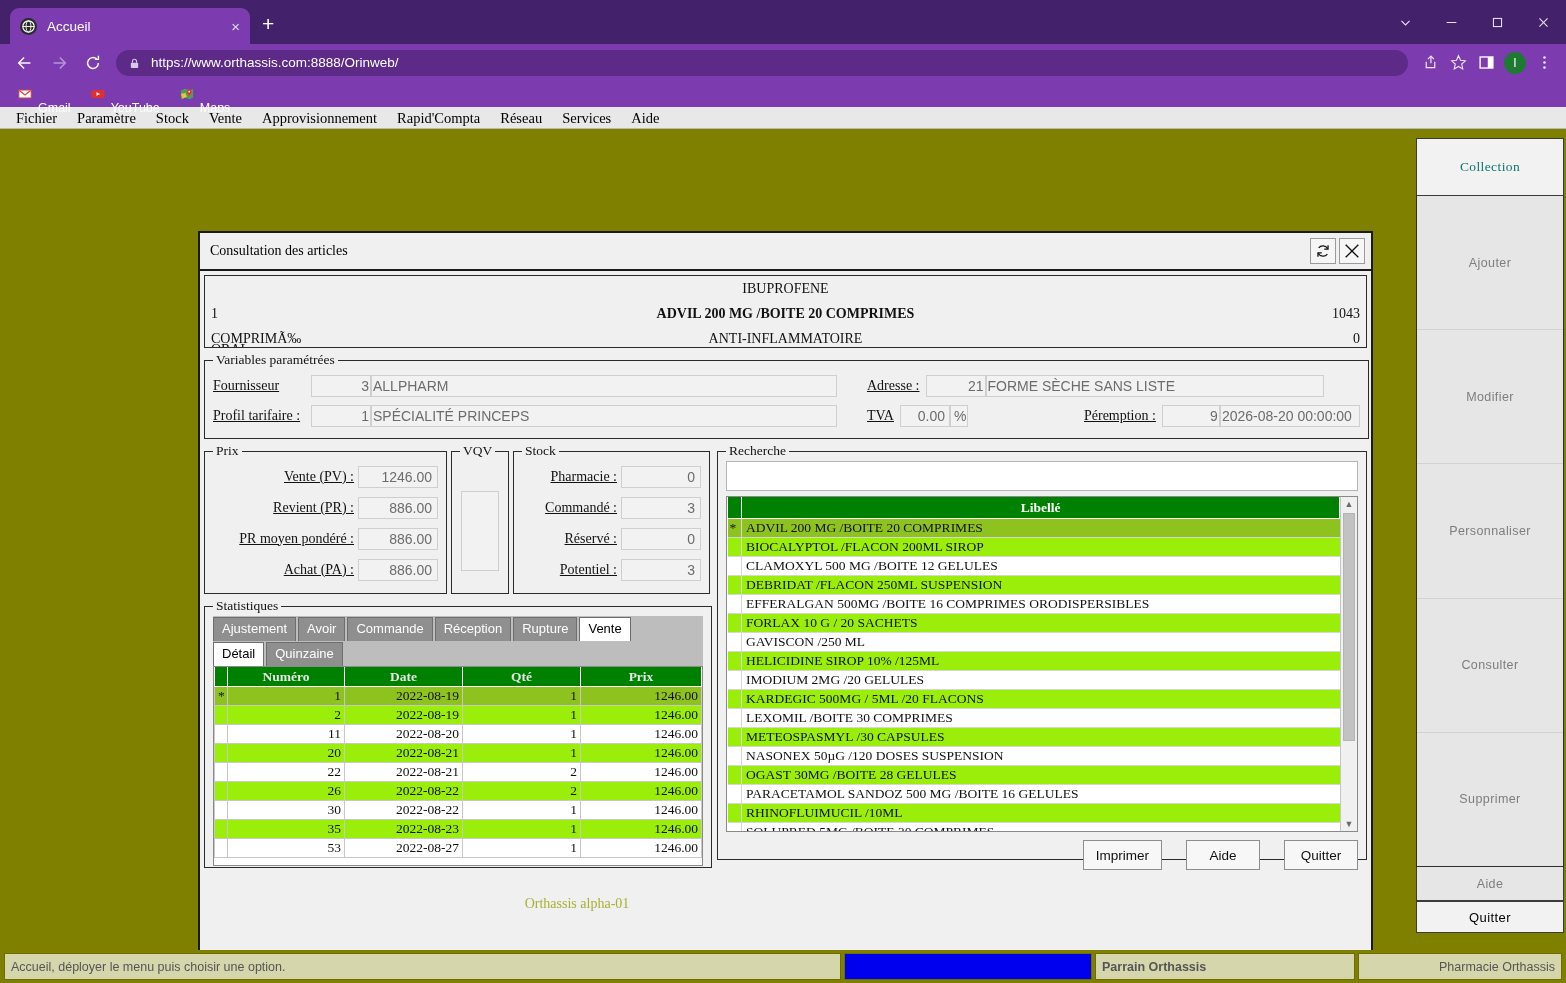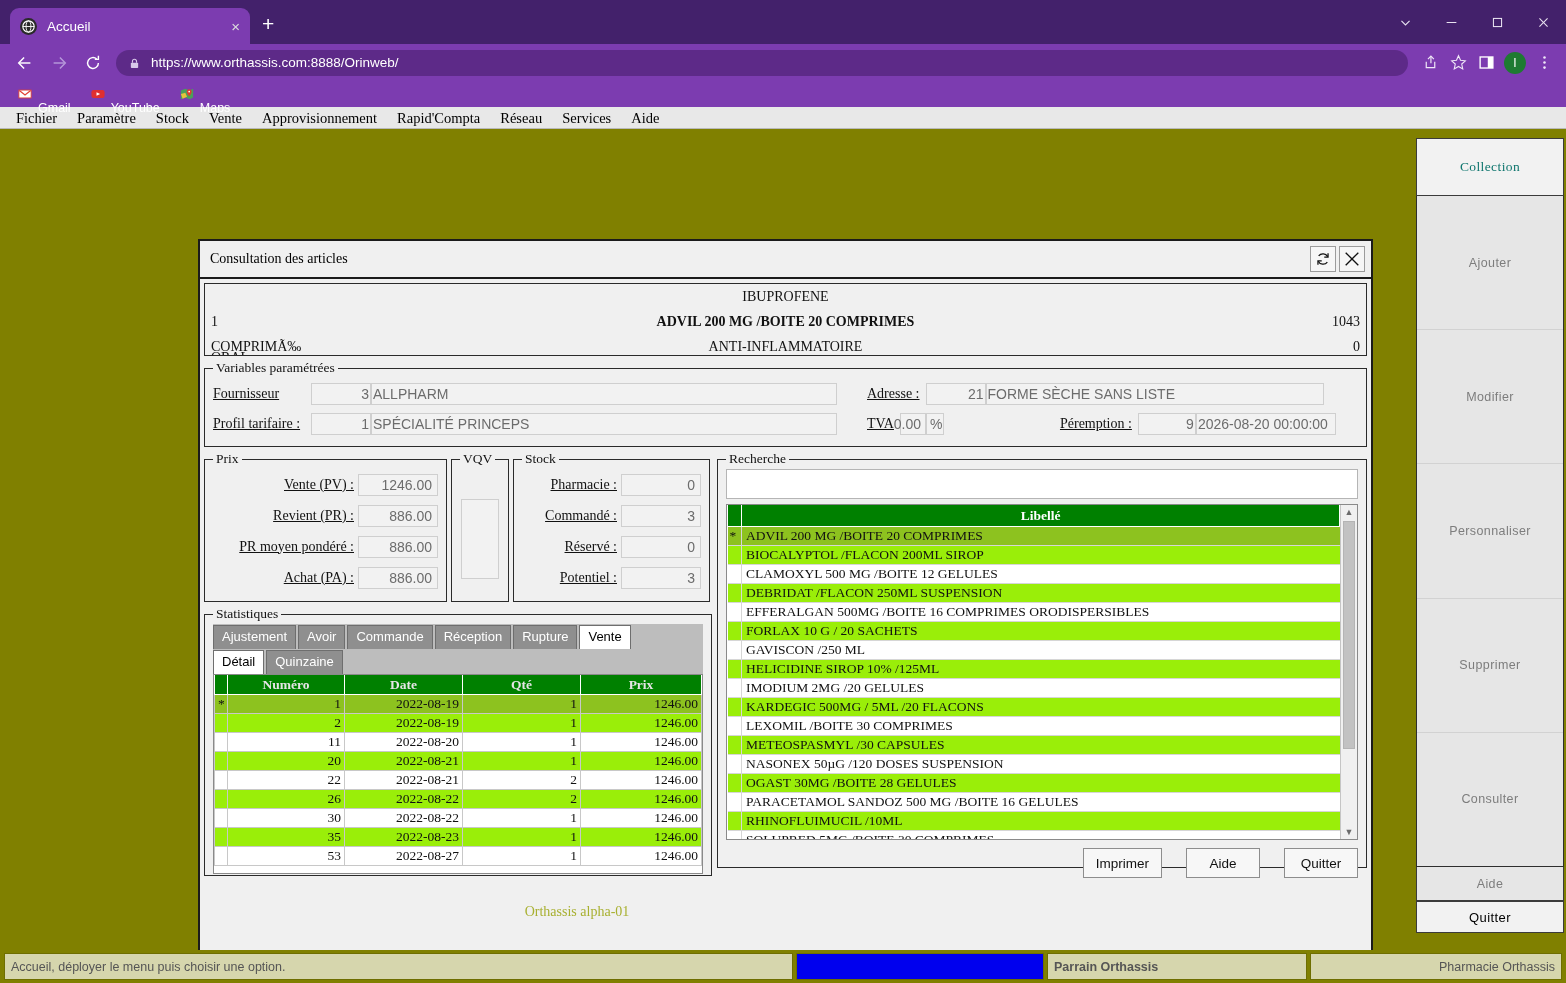--- a/index.html
+++ b/index.html
@@ -72,21 +72,21 @@
   .menubar{
     height:22px;background:#e8e8e8;border-bottom:1px solid #b9b9b9;
     display:flex;align-items:center;padding:0 6px;box-sizing:border-box;
   }
   .menu-item{
     padding:0 10px;font-family:"Liberation Serif",serif;font-size:14.5px;color:#000;line-height:22px;
   }
 
   
   .desktop{position:absolute;left:0;top:138px;width:1566px;height:812px;background:#808000;}
-  .desk-inner{position:absolute;left:2px;top:16px;width:1408px;height:800px;background:#808000;}
+  .desk-inner{position:absolute;left:2px;top:8px;width:1408px;height:800px;background:#808000;}
 
   
   .rightcol{
     position:absolute;left:1416px;top:0;width:148px;height:795px;
     background:#808000;display:flex;flex-direction:column;
   }
   .rc-btn{
     background:#efefef;border:1px solid #3b3b3b;color:#7d7d7d;
     font-family:"Liberation Sans",sans-serif;font-size:12.5px;
     display:flex;align-items:center;justify-content:center;letter-spacing:.4px;
@@ -222,21 +222,21 @@
     position:absolute;left:0;top:950px;width:1566px;height:33px;background:#808000;
     display:flex;align-items:center;padding:0 4px;box-sizing:border-box;gap:3px;
   }
   .sb-cell{
     background:#d6d6ad;border:1px solid #6e6e00;height:27px;display:flex;align-items:center;
     font-family:"Liberation Sans",sans-serif;font-size:12.5px;color:#555;padding:0 6px;box-sizing:border-box;
   }
   .sb-msg{flex:1 1 auto;}
   .sb-blue{width:248px;background:#0000ee;border:1px solid #6e6e00;}
   .sb-parrain{width:260px;font-weight:bold;}
-  .sb-pharma{width:252px;justify-content:flex-end;}
+  .sb-pharma{width:204px;justify-content:flex-end;}
 </style>
 </head>
 <body>
 
 <div class="app">
 
   <div class="chrome-tabstrip">
     <div class="tab">
       <div class="tab-fav">
         <svg width="13" height="13" viewBox="0 0 16 16">
@@ -435,21 +435,21 @@
             </div>
 
             <div class="varrow">
               <span class="lbl-u" style="width:92px;display:inline-block;">Profil tarifaire :</span>
               <span class="fldgrp">
                 <span class="fld num" style="width:60px;">1</span>
                 <span class="fld txt" style="width:466px;">SPÉCIALITÉ PRINCEPS</span>
               </span>
               <span class="lbl-u" style="margin-left:30px;">TVA</span>
               <span class="fldgrp">
-                <span class="fld num" style="width:26px;padding-right:4px;">0.00</span>
+                <span class="fld num" style="width:50px;padding-right:4px;">0.00</span>
                 <span class="fld txt" style="width:18px;padding-left:3px;">%</span>
               </span>
               <span class="lbl-u" style="margin-left:116px;">Péremption :</span>
               <span class="fldgrp">
                 <span class="fld num" style="width:58px;">9</span>
                 <span class="fld txt" style="width:140px;">2026-08-20 00:00:00</span>
               </span>
             </div>
           </fieldset>
 
@@ -719,22 +719,22 @@
 
       <div class="alpha-tag">Orthassis alpha-01</div>
     </div>
 
     <div class="rightcol">
       <div class="rc-btn rc-collection">Collection</div>
       <div class="rc-main">
         <div class="rc-btn">Ajouter</div>
         <div class="rc-btn">Modifier</div>
         <div class="rc-btn">Personnaliser</div>
+        <div class="rc-btn">Consulter</div>
         <div class="rc-btn">Supprimer</div>
-        <div class="rc-btn">Consulter</div>
       </div>
       <div class="rc-btn rc-aide">Aide</div>
       <div class="rc-btn rc-quitter">Quitter</div>
     </div>
   </div>
 
   <div class="statusbar">
     <div class="sb-cell sb-msg">Accueil, déployer le menu puis choisir une option.</div>
     <div class="sb-cell sb-blue"></div>
     <div class="sb-cell sb-parrain">Parrain Orthassis</div>

